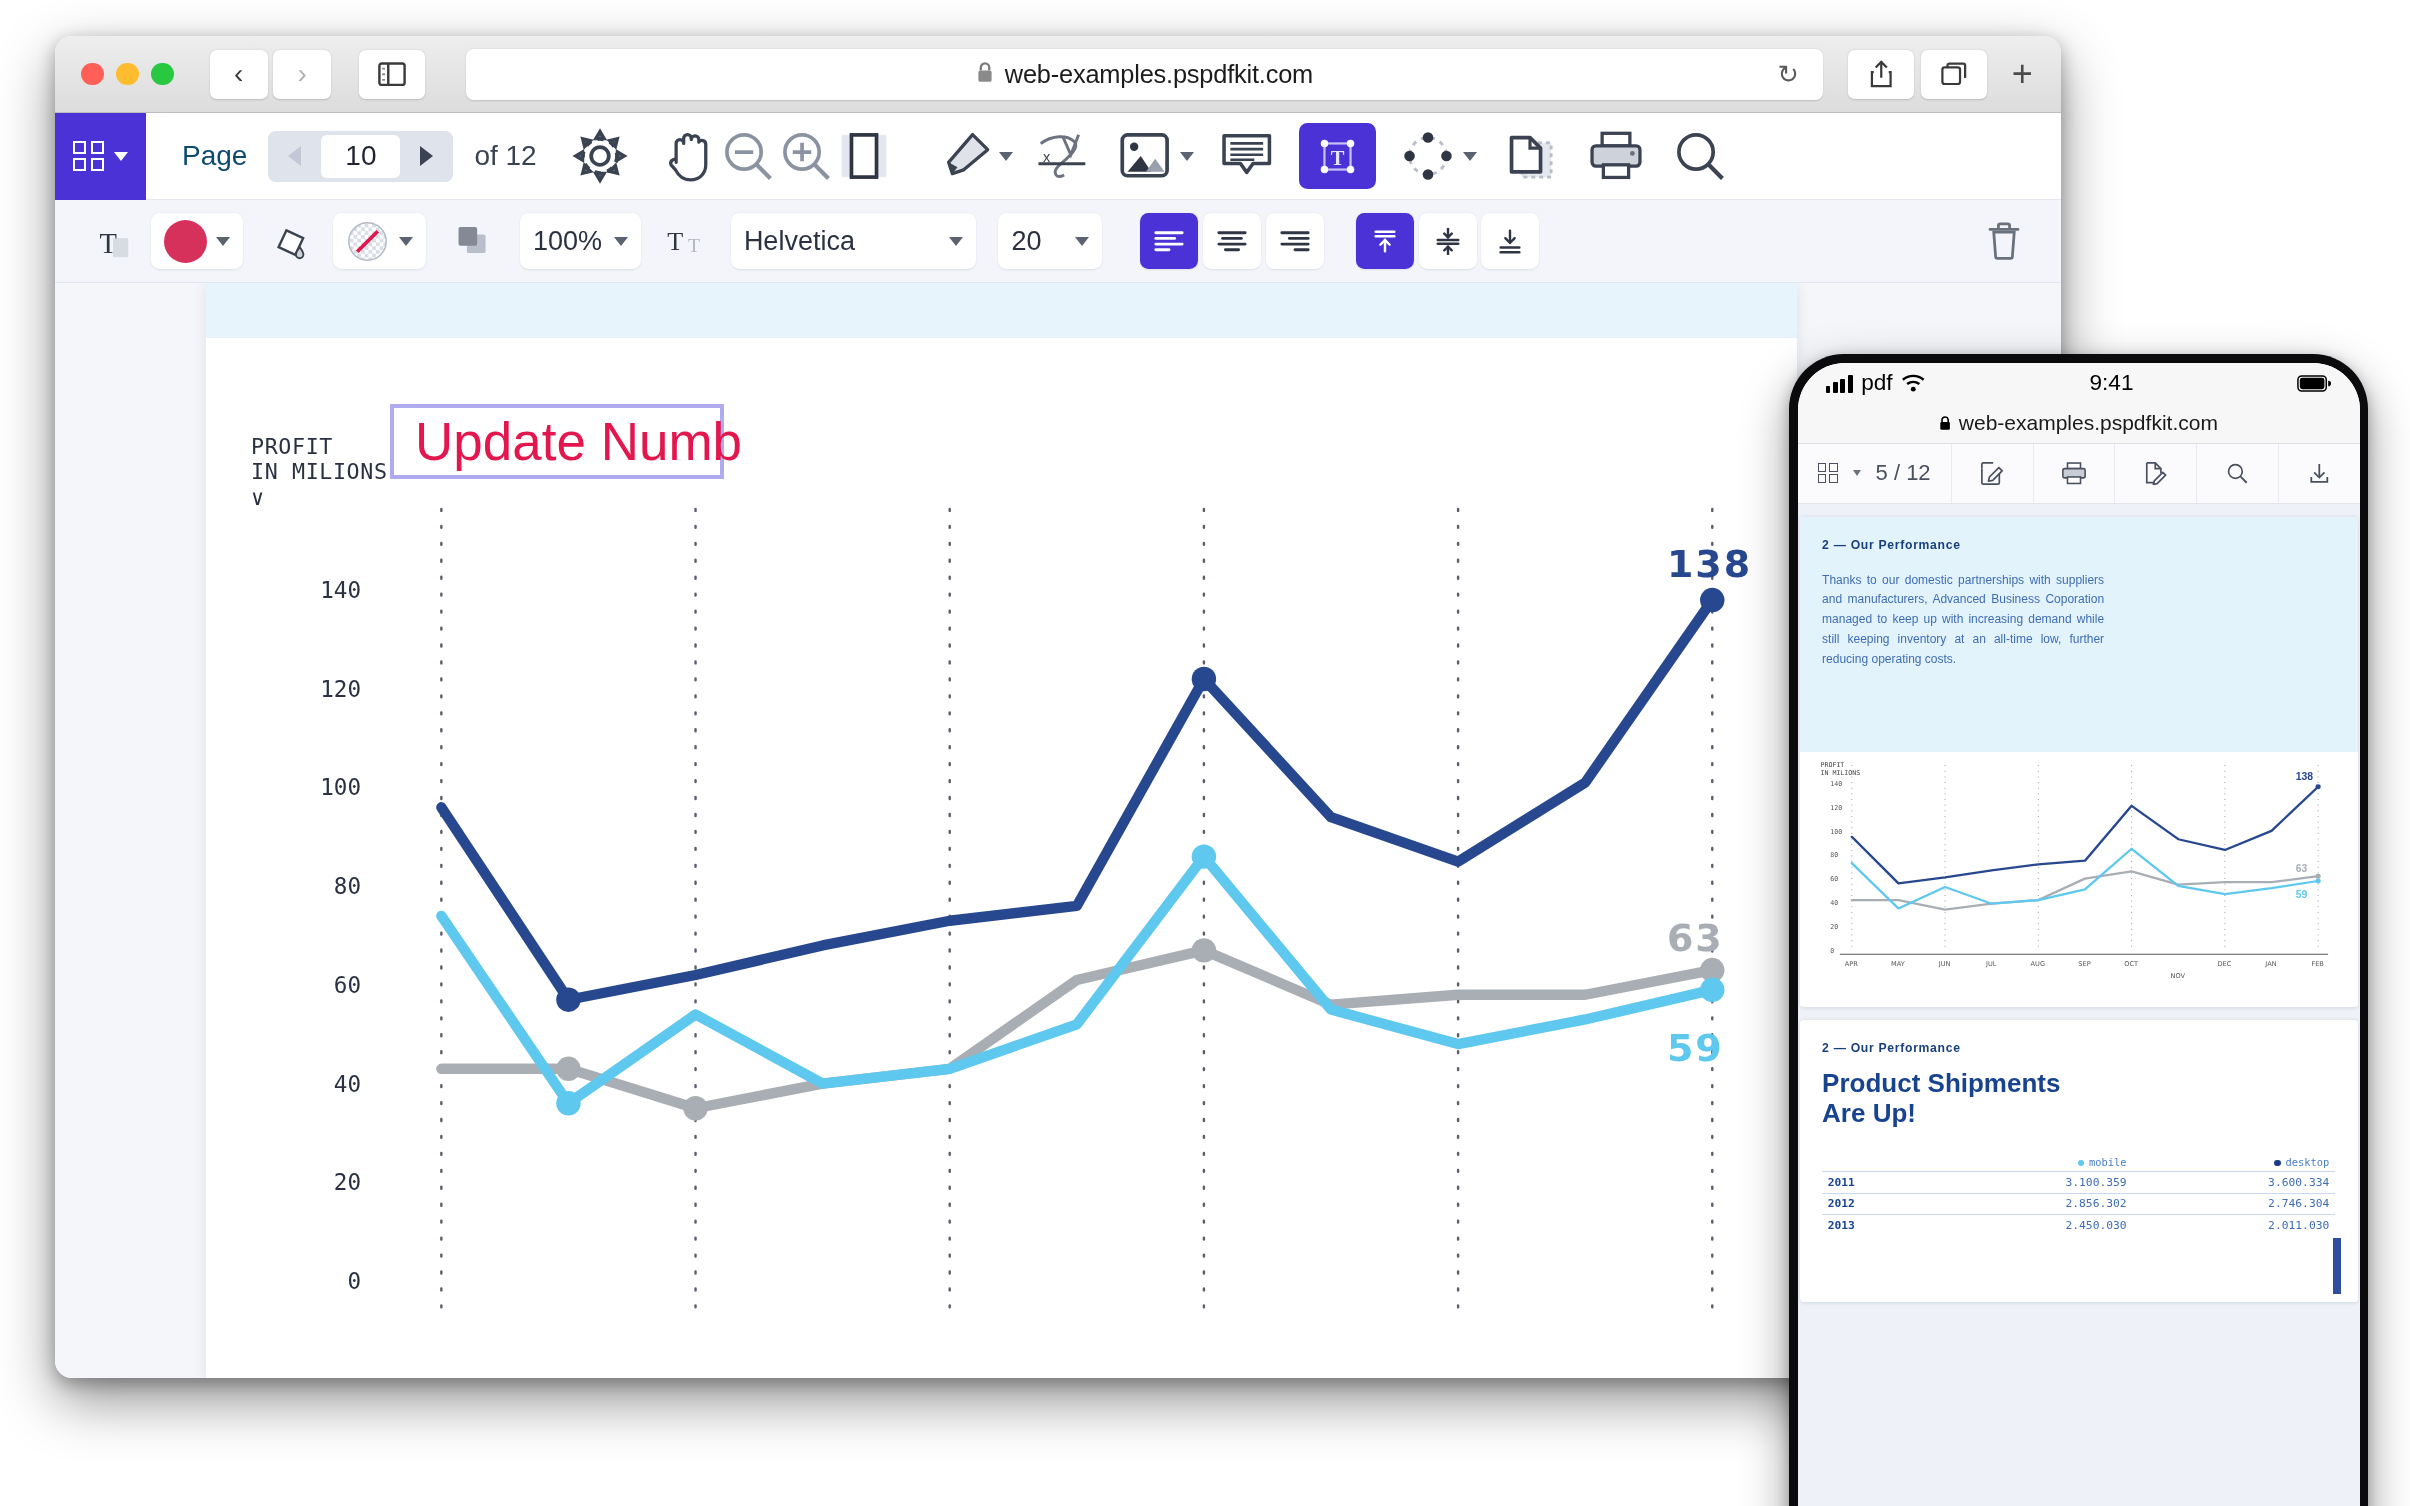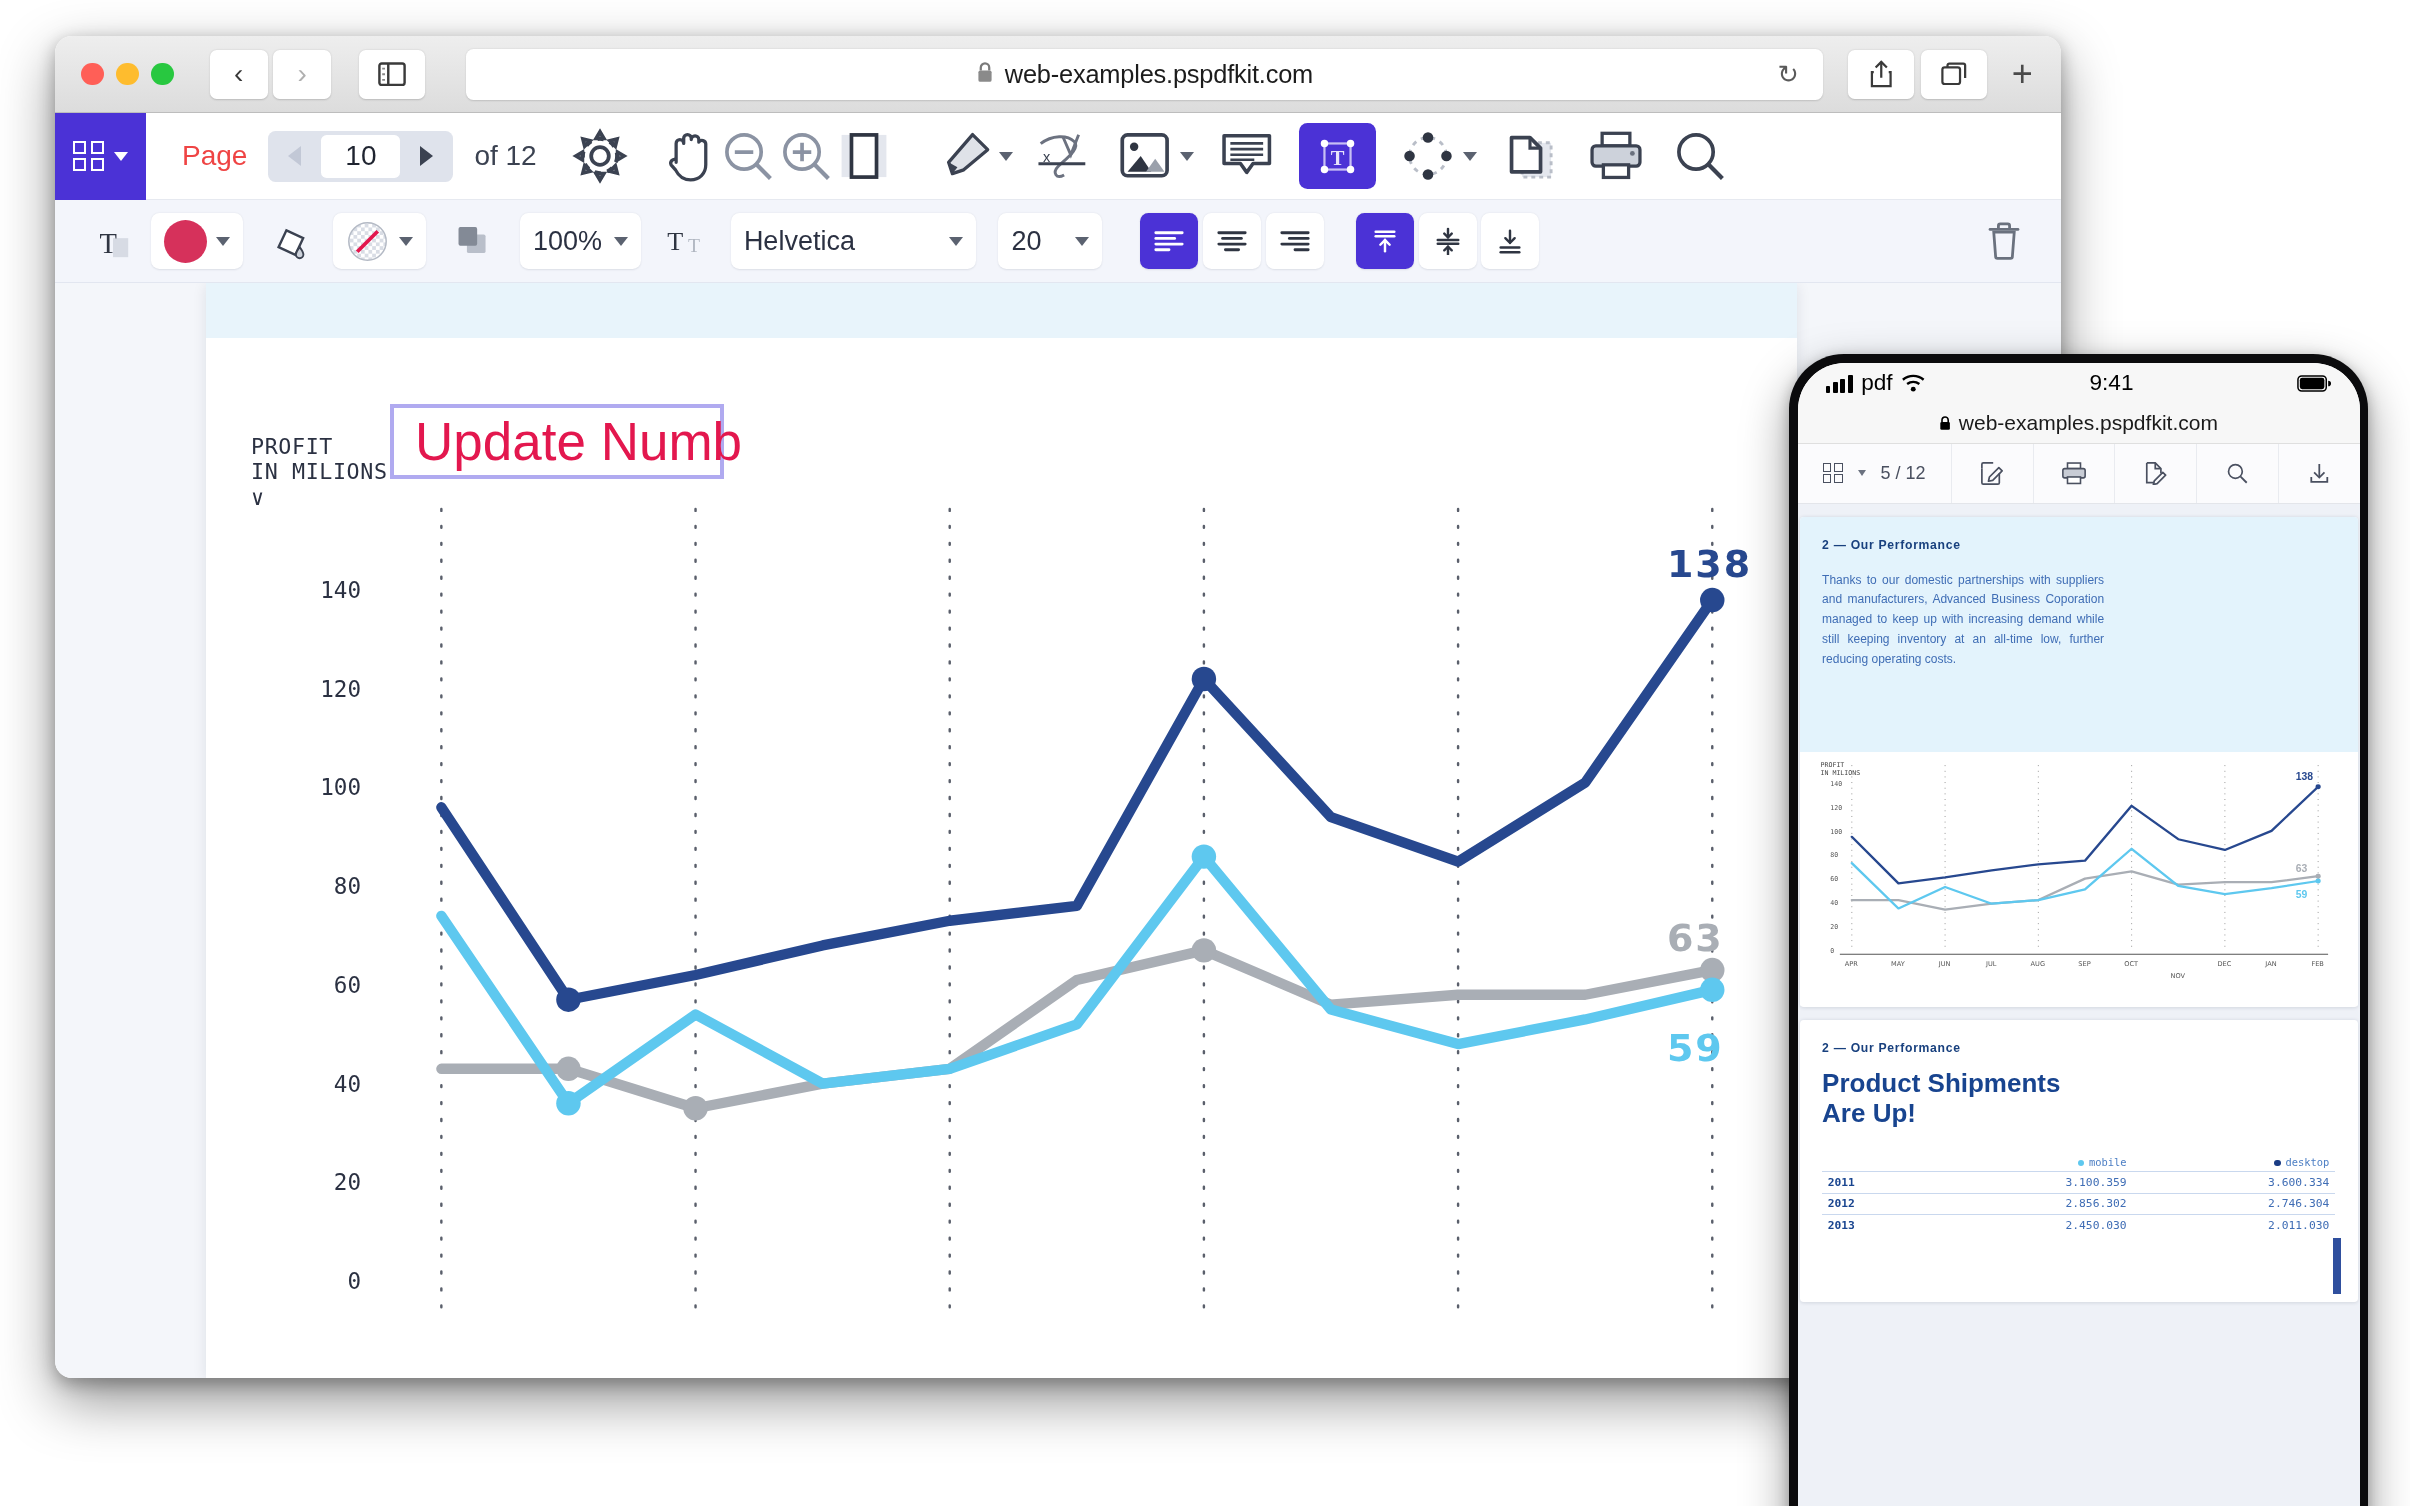--- a/index.html
+++ b/index.html
@@ -52,21 +52,21 @@
   .grid-btn {
     width:91px; height:87px; background:#4b32d6; display:flex; align-items:center;
     justify-content:center; gap:10.4px; flex-shrink:0;
   }
   .grid-ico { display:grid; grid-template-columns:13px 13px; grid-template-rows:13px 13px; gap:4.7px; }
   .grid-ico i { border:2.4px solid #fff; display:block; }
   .caret-w { width:0;height:0;border-left:7.5px solid transparent;border-right:7.5px solid transparent;border-top:9.4px solid #fff; }
   .caret-d { width:0;height:0;border-left:7.5px solid transparent;border-right:7.5px solid transparent;border-top:9.4px solid #5b6270; }
 
   .pagegroup { display:flex; align-items:center; margin-left:36px; gap:0; }
-  .page-label { font-size:28px; color:#ef4444; margin-right:21px;text-align:right; }
+  .page-label { font-size:28px; color:#0c4a6e; margin-right:21px;text-align:right; }
   .page-ctrl { display:flex; align-items:center; background:#dfe3ec; border-radius:7.5px; overflow:hidden; height:51px; }
   .page-arrow { width:53px; height:51px; display:flex; align-items:center; justify-content:center; }
   .tri-l { width:0;height:0;border-top:10.4px solid transparent;border-bottom:10.4px solid transparent;border-right:13px solid #c2c8d6; }
   .tri-r { width:0;height:0;border-top:10.4px solid transparent;border-bottom:10.4px solid transparent;border-left:13px solid #3b4251; }
   .page-num { width:79px; height:43px; background:#fff; border-radius:5.6px; display:flex; align-items:center;
     justify-content:center; font-size:28px; color:#1f2430; }
   .of-label { font-size:28px; color:#3b4251; margin-left:21px; }
 
   .tool-ico { width:58px; height:58px; display:flex; align-items:center; justify-content:center; flex-shrink:0; }
   .tool-slot { display:flex; align-items:center; justify-content:center; }
@@ -597,21 +597,21 @@
 
       <div class="ptoolbar">
         <div class="ptcell first">
           <span style="display:grid;grid-template-columns:8.5px 8.5px;grid-template-rows:8.5px 8.5px;gap:2.8px;">
             <i style="border:1.5px solid #4a5060;display:block"></i>
               <i style="border:1.5px solid #4a5060;display:block"></i>
             <i style="border:1.5px solid #4a5060;display:block"></i>
               <i style="border:1.5px solid #4a5060;display:block"></i>
           </span>
           <span style="width:0;height:0;border-left:4.7px solid transparent;border-right:4.7px solid transparent;border-top:6.6px solid #6b7280;"></span>
-          <span style="font-size:18px;color:#4a5060;">5 / 12</span>
+          <span style="font-size:22px;color:#4a5060;">5 / 12</span>
         </div>
         <div class="ptcell">
           <svg width="24.5" height="24.5" viewBox="0 0 26 26">
             <path d="M2 8 V23 a1.5 1.5 0 0 0 1.5 1.5 H19 a1.5 1.5 0 0 0 1.5-1.5 V13" fill="none" stroke="#4a5060" stroke-width="1.8"></path>
             <path d="M2 8 V3.5 A1.5 1.5 0 0 1 3.5 2 H14" fill="none" stroke="#4a5060" stroke-width="1.8"></path>
             <path d="M10 17 l10-10 3.5 3.5 -10 10 -4.5 1z" fill="none" stroke="#4a5060" stroke-width="1.8" stroke-linejoin="round"></path>
           </svg>
         </div>
         <div class="ptcell">
           <svg width="26" height="24.5" viewBox="0 0 28 26">

